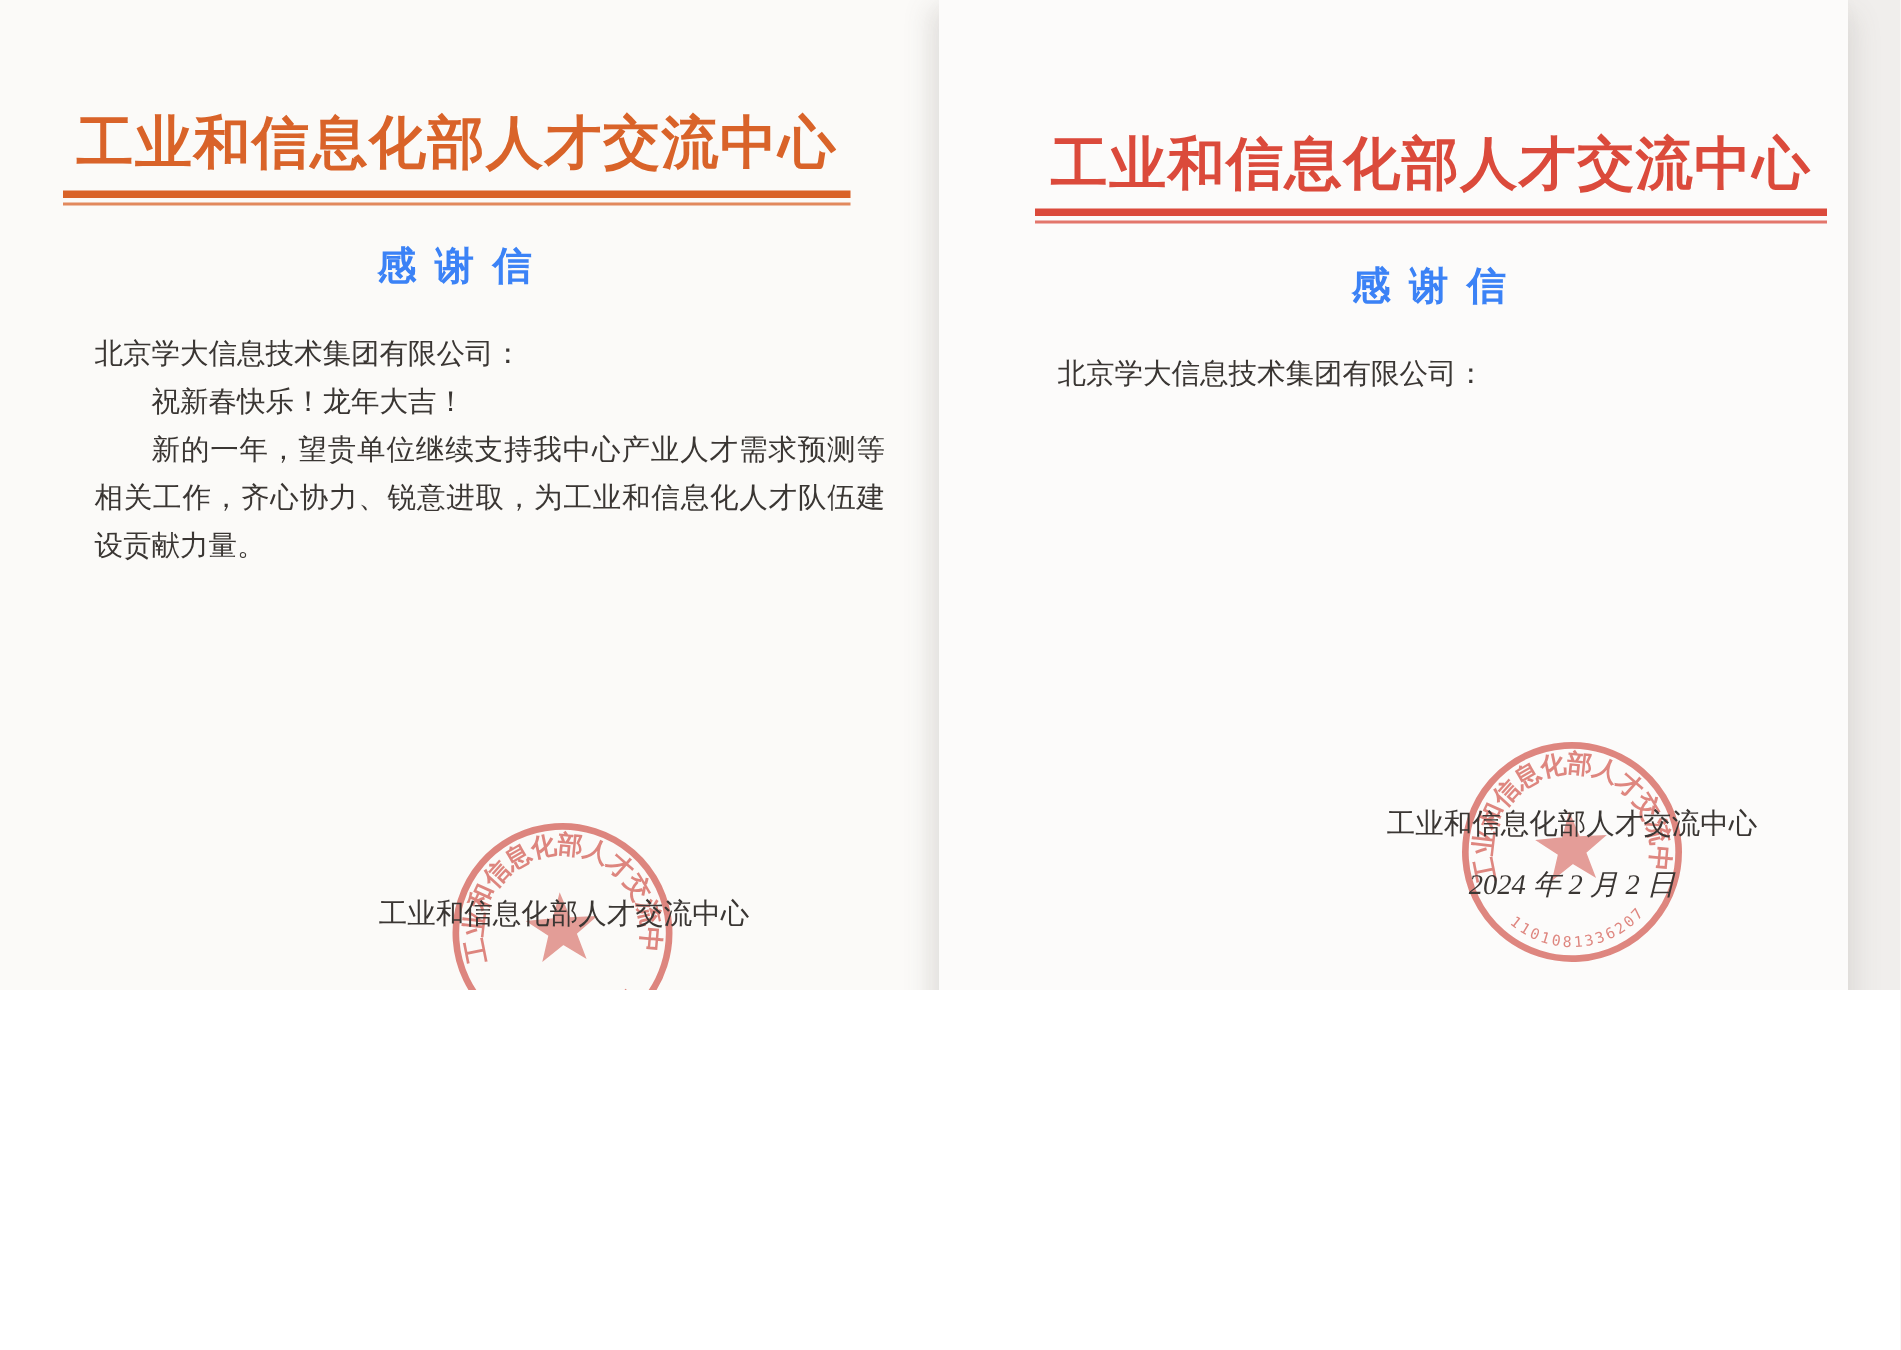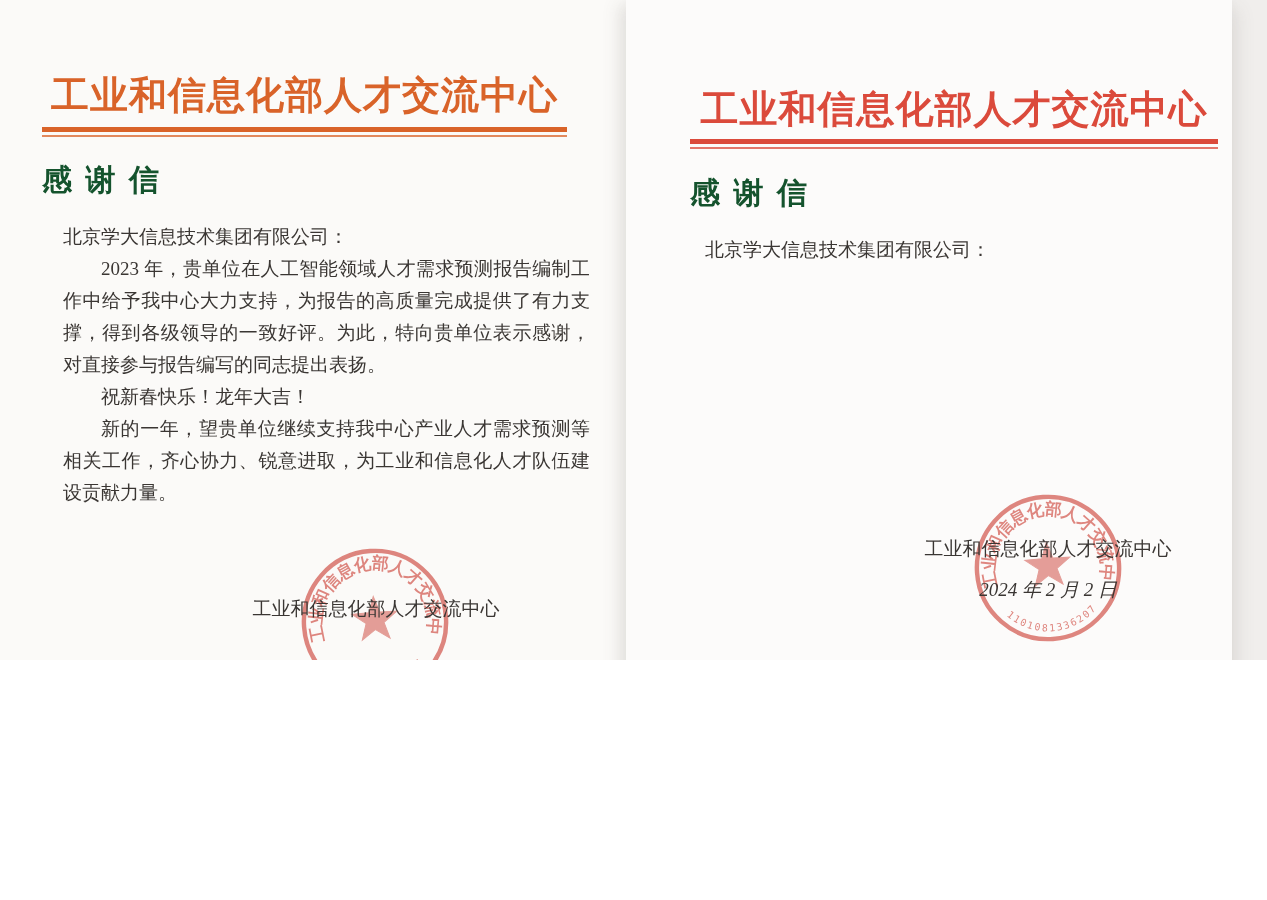--- a/index.html
+++ b/index.html
@@ -24,22 +24,22 @@
   .page-left  .rule-top { top:127px; left:42px; width:525px; }
   .page-right .rule-top { top:139px; left:64px; width:528px; }
   .rule-top .thick { height:5px; }
   .rule-top .thin  { height:2px; margin-top:3px; opacity:.75; }
   .page-left  .rule-bottom { top:844px; left:42px; width:525px; }
   .page-right .rule-bottom { top:836px; left:63px; width:522px; }
   .rule-bottom .thin  { height:2px; margin-bottom:2px; opacity:.75; }
   .rule-bottom .thick { height:6px; }
 
   .doc-title {
-    position:absolute; margin:0; 
-    font-size:30px; font-weight:700; color:#14532d;
+    position:absolute; margin:0; text-align:center;
+    font-size:26px; font-weight:700; color:#3b82f6;
     letter-spacing:3px; white-space:nowrap;
   }
   .page-left  .doc-title { top:160px; left:42px; width:525px; }
   .page-right .doc-title { top:173px; left:64px; width:528px; }
 
   .letter-body {
     position:absolute; font-size:19px; line-height:32px;
     color:#3a3633; text-align:justify;
   }
   .page-left  .letter-body { top:221px; left:63px; width:527px; }
@@ -71,21 +71,20 @@
   <div class="page page-left">
     <div class="letterhead" style="color: rgb(217, 99, 41);">工业和信息化部人才交流中心</div>
     <div class="rule rule-top">
       <div class="thick" style="background: rgb(217, 99, 41);"></div>
       <div class="thin" style="background: rgb(217, 99, 41);"></div>
     </div>
     <h2 class="doc-title">感 谢 信</h2>
 
     <div class="letter-body">
       <p class="salutation">北京学大信息技术集团有限公司：</p>
-      <p>2023 年，贵单位在人工智能领域人才需求预测报告编制工作中给予我中心大力支持，为报告的高质量完成提供了有力支撑，得到各级领导的一致好评。为此，特向贵单位表示感谢，对直接参与报告编写的同志提出表扬。</p>
       <p>祝新春快乐！龙年大吉！</p>
       <p>新的一年，望贵单位继续支持我中心产业人才需求预测等相关工作，齐心协力、锐意进取，为工业和信息化人才队伍建设贡献力量。</p>
     </div>
 
     <svg class="seal" viewBox="0 0 160 160" style="color: rgb(219, 110, 102);">
       <defs>
         <path id="sealTopL" d="M 25.5 99.8 A 58 58 0 1 1 134.5 99.8" fill="none"></path>
         <path id="sealBotL" d="M 28 112 A 61 61 0 0 0 132 112" fill="none"></path>
       </defs>
       <circle cx="80" cy="80" r="72" fill="none" stroke="currentColor" stroke-width="4.5"></circle>

